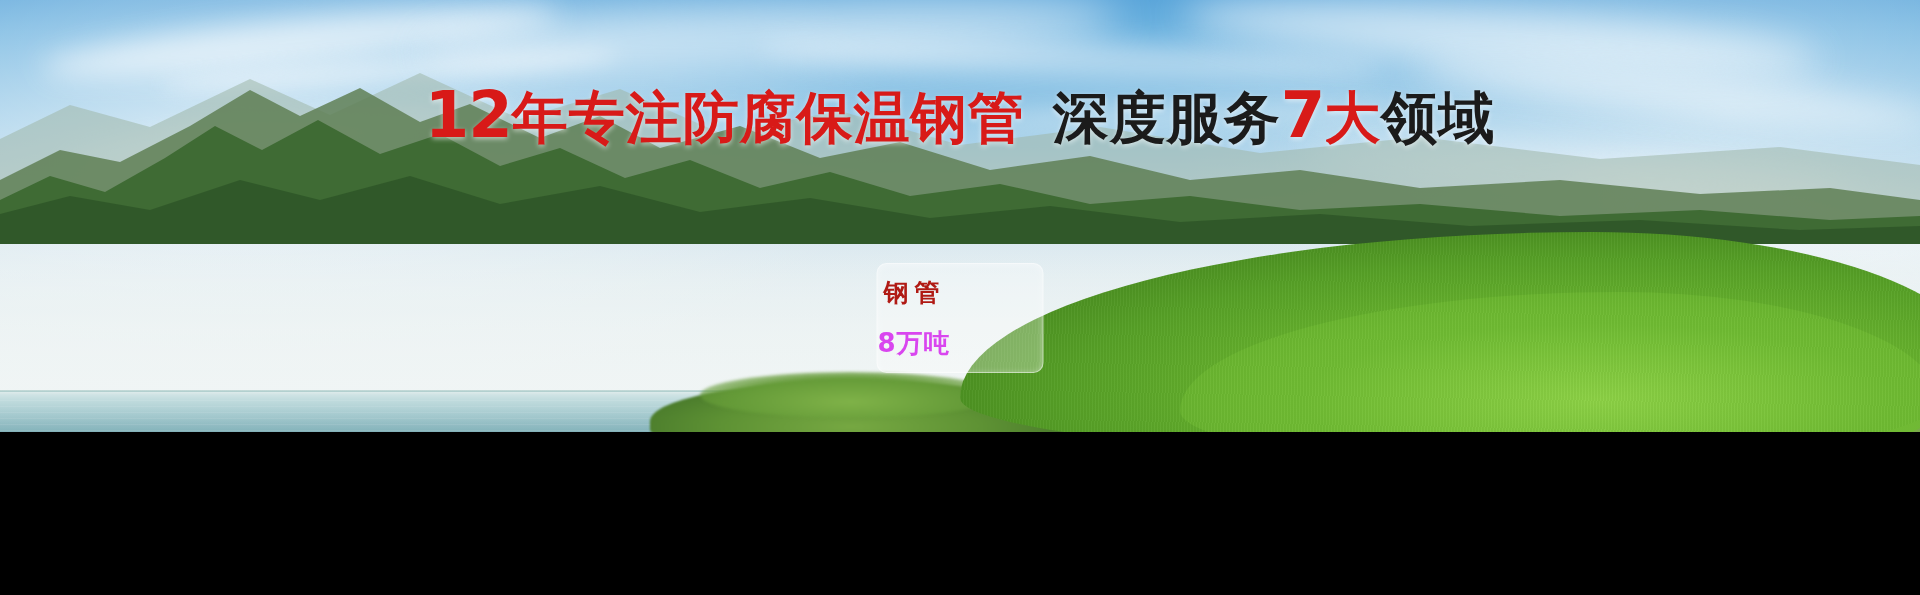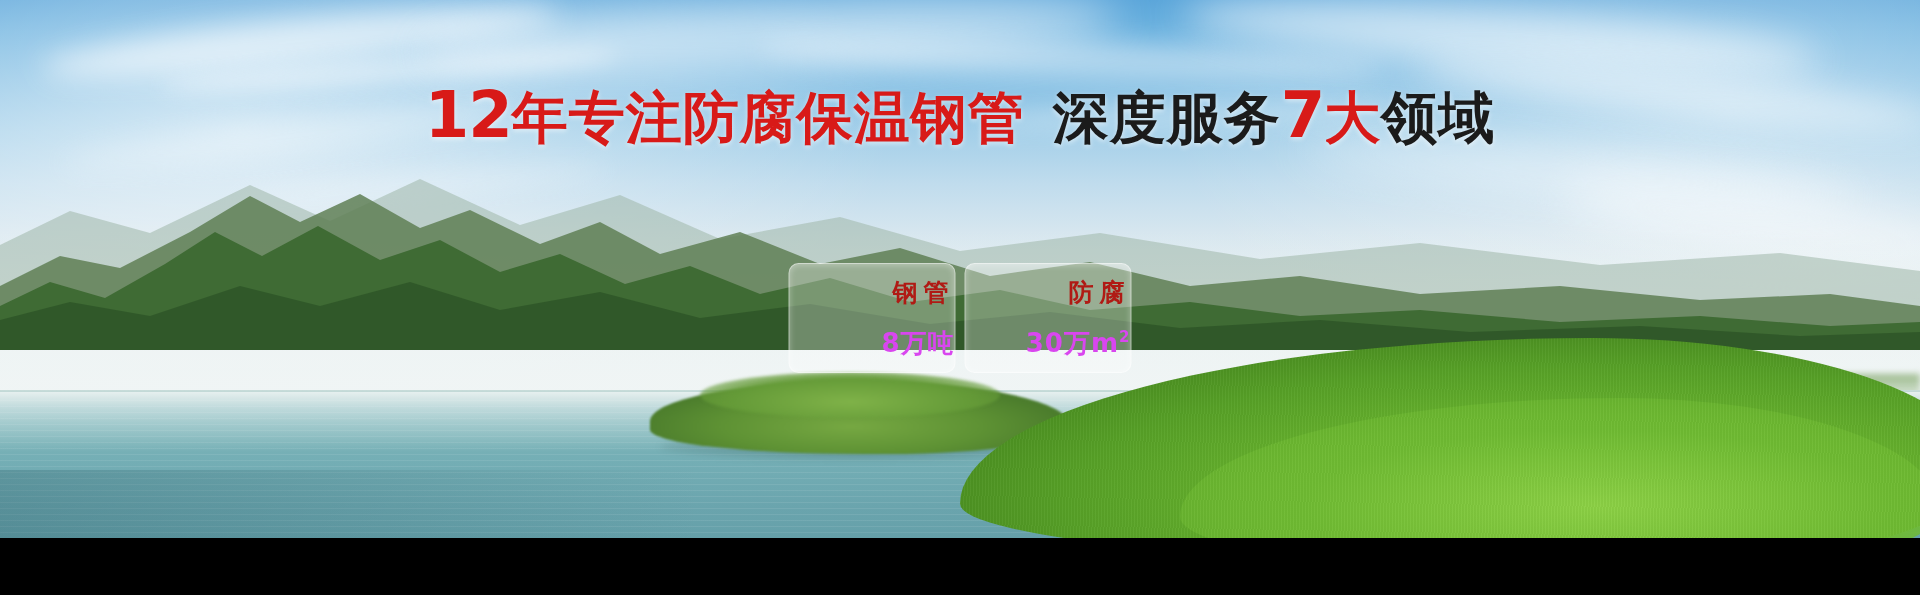--- a/index.html
+++ b/index.html
@@ -7,21 +7,21 @@
     padding: 0;
     background: #000;
   }
   body {
     font-family: "DejaVu Sans", "Liberation Sans", sans-serif;
   }
 
   #banner {
     position: relative;
     width: 1920px;
-    height: 538px;
+    height: 432px;
     overflow: hidden;
   }
 
   
   .scene { position: absolute; inset: 0; overflow: hidden; }
 
   
   .sky {
     position: absolute;
     left: 0; top: 0; right: 0;
@@ -254,21 +254,21 @@
   }
   .stat-card {
     width: 165px;
     height: 108px;
     border-radius: 10px;
     background: rgba(255,255,255,0.30);
     border: 1px solid rgba(255,255,255,0.55);
     box-shadow: inset 0 1px 6px rgba(255,255,255,0.35);
     display: flex;
     flex-direction: column;
-    align-items: flex-end;
+    align-items: flex-start;
     justify-content: center;
     gap: 10px;
   }
   .stat-label {
     font-size: 25px;
     font-weight: 700;
     color: #b01a14;
     letter-spacing: 6px;
     text-indent: 6px;
   }
@@ -354,21 +354,17 @@
     </div>
 
 
     <div class="stats">
 
       <div class="stat-card">
         <div class="stat-label">钢管</div>
         <div class="stat-value"><span>8万吨</span></div>
       </div>
 
-      <div class="stat-card">
-        <div class="stat-label">防腐</div>
-        <div class="stat-value"><span>30万m</span><sup>2</sup></div>
-      </div>
 
 
     </div>
   </div>
 </div>
 
 </body></html>

